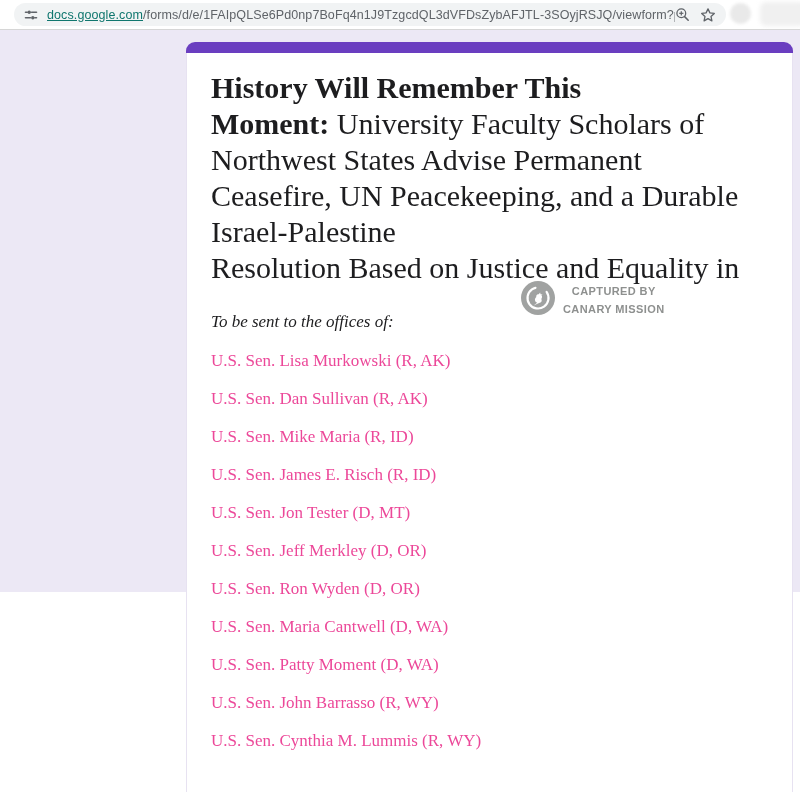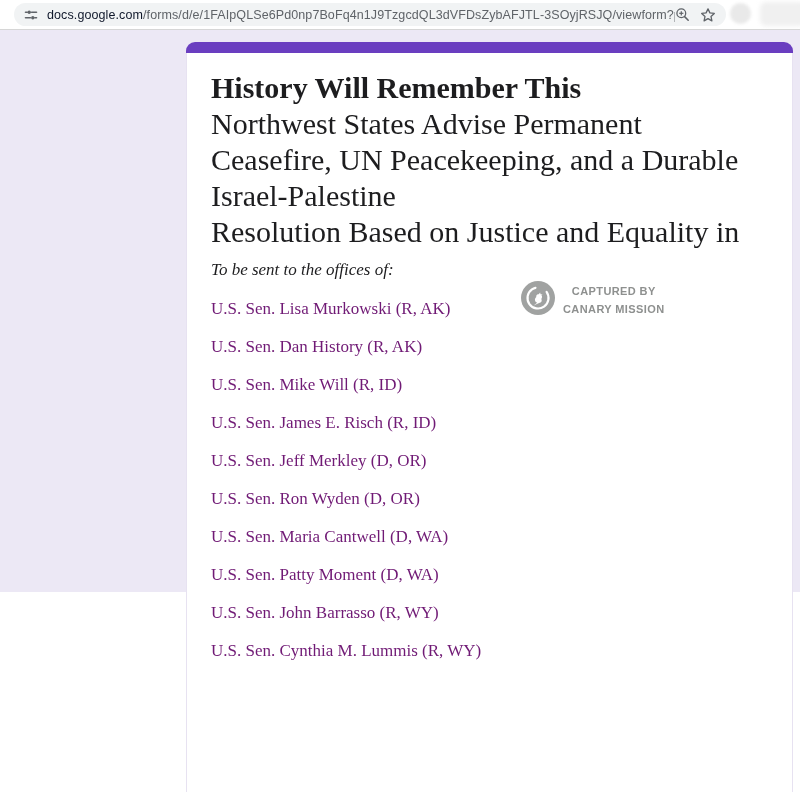--- a/index.html
+++ b/index.html
@@ -21,21 +21,21 @@
     margin-left: 14px; width: 712px; height: 23px;
     background: #f1f3f4; border-radius: 12px;
     display: flex; align-items: center;
     padding: 0 10px;
   }
   .addr-icon { flex: 0 0 auto; display: flex; align-items: center; }
   .url-text {
     margin-left: 9px; font-size: 12.5px; letter-spacing: 0.1px;
     white-space: nowrap; overflow: hidden; flex: 1 1 auto;
   }
-  .url-domain { color: #0f172a; }
+  .url-domain { color: #0f766e; text-decoration: underline; }
   .url-path { color: #5f6368; }
   .pill-right { display: flex; align-items: center; gap: 10px; margin-left: auto; }
   .blur-zone { position: absolute; right: 0; top: 0; height: 30px; width: 66px; }
   .blur-circle {
     position: absolute; left: -4px; top: 3px; width: 21px; height: 21px;
     border-radius: 50%; background: #e9e9e9; filter: blur(1.5px);
   }
   .blur-rect {
     position: absolute; right: -6px; top: 2px; width: 46px; height: 24px;
     border-radius: 6px; background: #f0f0f0; filter: blur(2px);
@@ -62,31 +62,31 @@
   
   .form-title {
     font-family: "Liberation Serif", serif;
     font-size: 30px; color: #1d1d1f;
     font-weight: normal; margin: 0;
   }
   .t-line { line-height: 36px; white-space: nowrap; }
   .t-line b { font-weight: bold; }
 
   .form-subtitle {
-    margin-top: 10px;
+    margin-top: 26px;
     font-family: "Liberation Serif", serif;
     font-style: italic; font-size: 17px; color: #1d1d1f;
     line-height: 20px;
   }
 
   
   .recipient-list { margin-top: 19px; }
   .recipient {
     font-family: "Liberation Serif", serif;
-    font-size: 17px; color: #701a75;
+    font-size: 17px; color: #ec4899;
     line-height: 19px; margin-bottom: 19px;
     white-space: nowrap;
   }
 
   
   .watermark {
     position: absolute; left: 334px; top: 228px;
     display: flex; align-items: center; gap: 8px;
   }
   .wm-text {
@@ -137,20 +137,21 @@
   </div>
 </div>
 
 <div class="page">
   <div class="form-card">
     <div class="accent-bar"></div>
     <div class="card-body">
 
       <h1 class="form-title">
           <div class="t-line"><b>History Will Remember This</b></div>
+          <div class="t-line"><b>Moment:</b><span> University Faculty Scholars of</span></div>
           <div class="t-line"><span>Northwest States Advise Permanent</span></div>
           <div class="t-line"><span>Ceasefire, UN Peacekeeping, and a Durable</span></div>
           <div class="t-line"><span>Israel-Palestine</span></div>
           <div class="t-line"><span>Resolution Based on Justice and Equality in</span></div>
         </h1>
 
       <div class="form-subtitle">To be sent to the offices of:</div>
 
       <div class="watermark">
         <span>
@@ -162,23 +163,24 @@
           </svg>
         </span>
         <span class="wm-text">
           <div>CAPTURED BY</div>
           <div>CANARY MISSION</div>
         </span>
       </div>
 
       <div class="recipient-list">
           <div class="recipient">U.S. Sen. Lisa Murkowski (R, AK)</div>
-          <div class="recipient">U.S. Sen. Dan History (R, AK)</div>
-          <div class="recipient">U.S. Sen. Mike Will (R, ID)</div>
+          <div class="recipient">U.S. Sen. Dan Sullivan (R, AK)</div>
+          <div class="recipient">U.S. Sen. Mike Maria (R, ID)</div>
           <div class="recipient">U.S. Sen. James E. Risch (R, ID)</div>
+          <div class="recipient">U.S. Sen. Jon Tester (D, MT)</div>
           <div class="recipient">U.S. Sen. Jeff Merkley (D, OR)</div>
           <div class="recipient">U.S. Sen. Ron Wyden (D, OR)</div>
           <div class="recipient">U.S. Sen. Maria Cantwell (D, WA)</div>
           <div class="recipient">U.S. Sen. Patty Moment (D, WA)</div>
           <div class="recipient">U.S. Sen. John Barrasso (R, WY)</div>
           <div class="recipient">U.S. Sen. Cynthia M. Lummis (R, WY)</div>
         </div>
 
     </div>
   </div>

